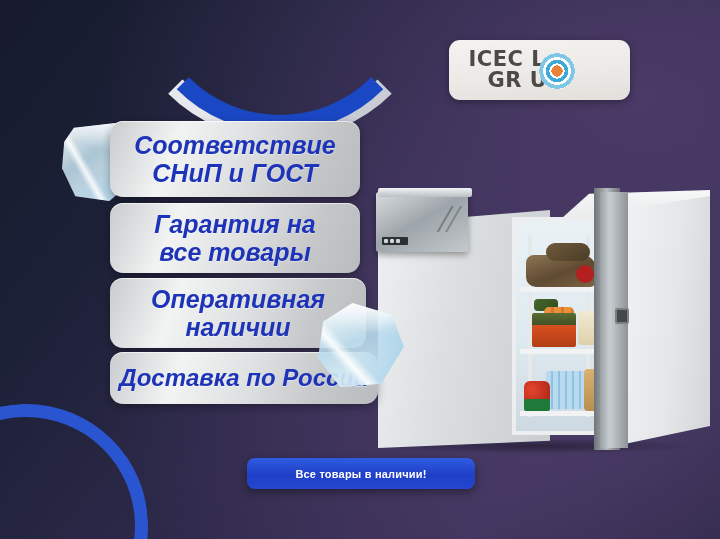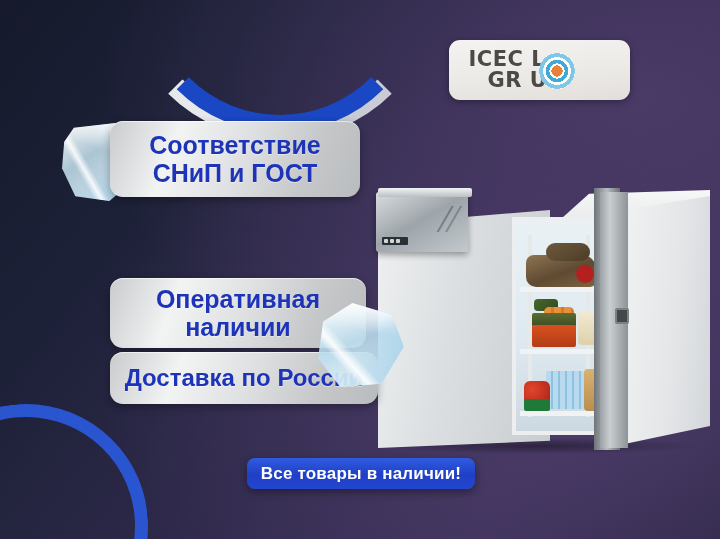--- a/index.html
+++ b/index.html
@@ -102,21 +102,21 @@
       linear-gradient(190deg,rgba(255,255,255,.85) 6%,rgba(255,255,255,0) 36%);
     clip-path:inherit;
   }
 
   
   .pill{
     position:absolute;left:110px;
     border-radius:13px;
     background:linear-gradient(112deg,#c9cbcd 0%,#f2f3f3 26%,#dfe0e1 52%,#c5c7c9 78%,#b9bcbe 100%);
     box-shadow:0 3px 8px rgba(0,0,0,.32), inset 0 1px 0 rgba(255,255,255,.6);
-    display:flex;align-items:center;justify-content:center;text-align:center;
+    display:flex;align-items:center;justify-content:center;text-align:center;font-style:italic;
   }
   .pill span{
     color:#1d34b8;font-weight:bold;line-height:1.12;
     text-shadow:0 1px 0 rgba(255,255,255,.45);
     white-space:pre-line;
   }
   #pill0{top:121px;width:250px;height:76px;}
   #pill0 span{font-size:25px;}
   #pill1{top:203px;width:250px;height:70px;}
   #pill1 span{font-size:25px;}
@@ -216,21 +216,21 @@
   }
 
   
   .cta{
     position:absolute;left:247px;top:458px;width:228px;height:31px;
     border-radius:8px;
     background:linear-gradient(180deg,#2f5ce0 0%,#1f3fc7 55%,#2447cf 100%);
     box-shadow:0 3px 8px rgba(0,0,0,.4);
     display:flex;align-items:center;justify-content:center;
   }
-  .cta span{color:#fff;font-weight:bold;font-size:17px;letter-spacing:.2px;}
+  .cta span{color:#fff;font-weight:bold;font-size:11px;letter-spacing:.2px;}
 
   
   .avito{
     position:absolute;right:16px;bottom:14px;height:26px;
     display:flex;align-items:center;gap:5px;opacity:.72;
   }
   .avito-mark{position:relative;width:21px;height:21px;}
   .avito-mark i{position:absolute;border-radius:50%;background:#cfcfd8;display:block;}
   .d1{left:0;top:3px;width:10px;height:10px;}
   .d2{left:11px;top:0;width:7px;height:7px;}
@@ -294,20 +294,24 @@
       </div>
     </div>
   </div>
 
   <div class="ice ice-l"></div>
 
   <div class="pill" id="pill0">
     <span>Соответствие
 СНиП и ГОСТ</span>
   </div>
+  <div class="pill" id="pill1">
+    <span>Гарантия на
+все товары</span>
+  </div>
   <div class="pill" id="pill2">
     <span>Оперативная
 наличии</span>
   </div>
   <div class="pill" id="pill3">
     <span>Доставка по России</span>
   </div>
 
   <div class="ice ice-r"></div>
 

